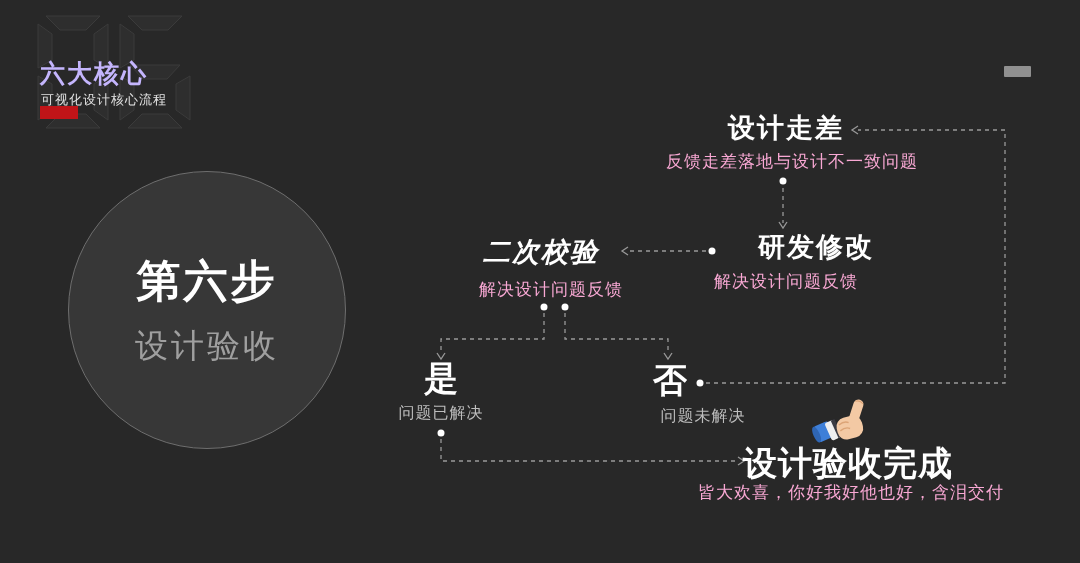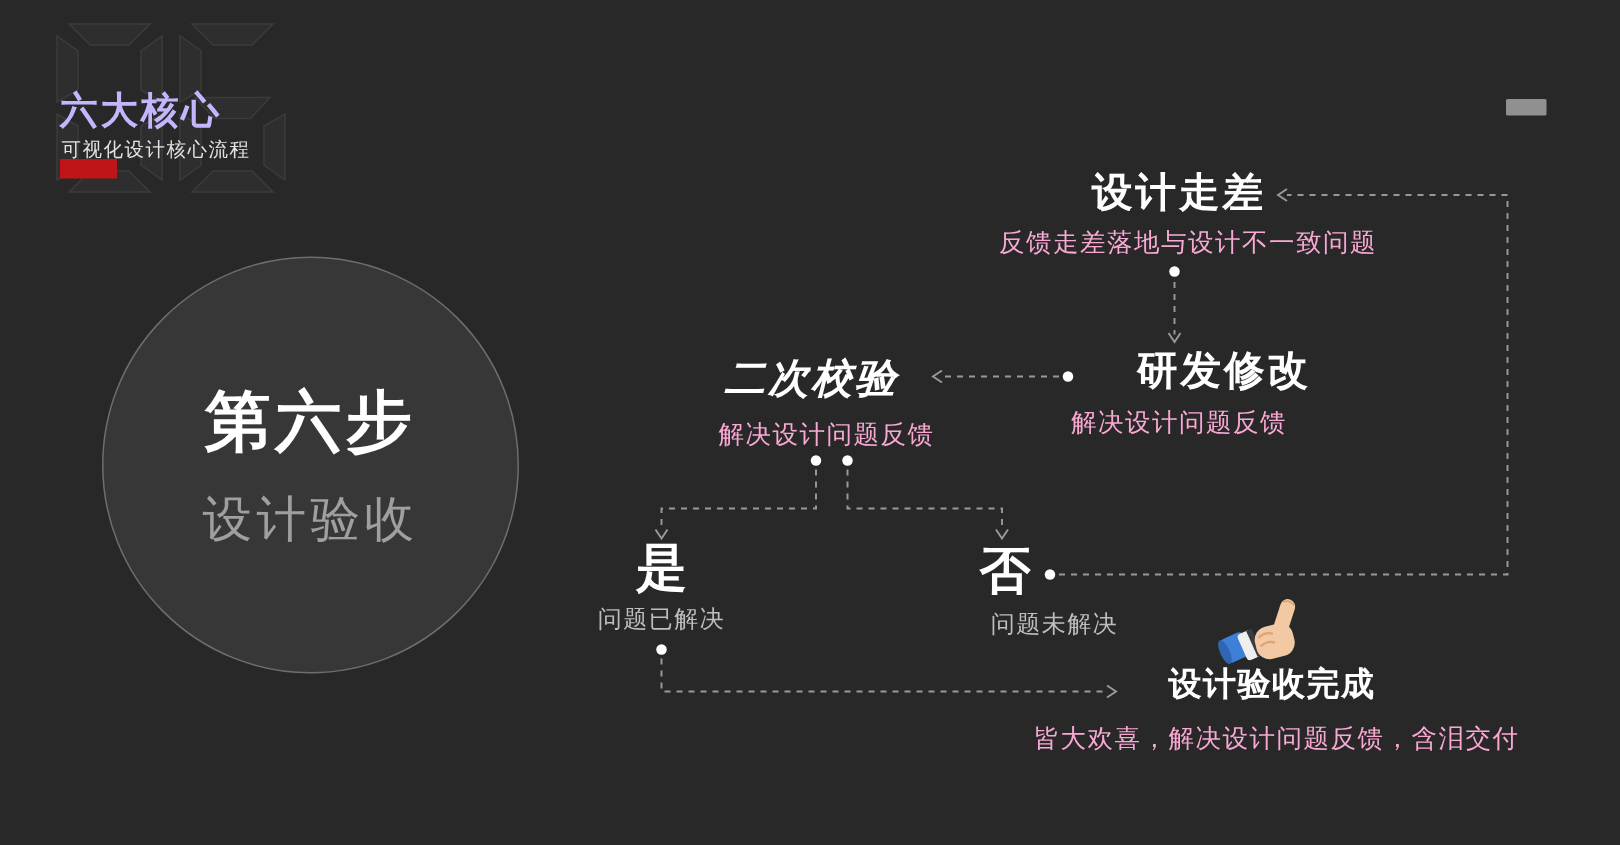--- a/index.html
+++ b/index.html
@@ -43,21 +43,21 @@
     gap: 13px;
   }
   .step-circle .step-title { font-size: 44px; font-weight: bold; color: #ffffff; letter-spacing: 3px; }
   .step-circle .step-subtitle { font-size: 33px; color: #9f9f9f; letter-spacing: 3px; }
 
   
   .node-title { font-weight: bold; color: #ffffff; }
   .node-sub { color: #f9a8d4; }
   .t27 { font-size: 27px; letter-spacing: 2px; }
   .t34 { font-size: 34px; }
-  .t28 { font-size: 22px; letter-spacing: 1px; }
+  .t28 { font-size: 34px; letter-spacing: 1px; }
   .s17 { font-size: 17px; letter-spacing: 1px; }
   .s16 { font-size: 16px; letter-spacing: 1px; color: #bdbdbd; }
 
   .pos-dev-title   { left: 786px; top: 110px; }
   .pos-dev-sub     { left: 792px; top: 150px; }
   .pos-fix-title   { left: 816px; top: 229px; }
   .pos-fix-sub     { left: 786px; top: 270px; }
   .pos-chk-title   { left: 541px; top: 234px; font-style: italic; }
   .pos-chk-sub     { left: 551px; top: 278px; }
   .pos-yes-title   { left: 441px; top: 356px; }
@@ -149,21 +149,21 @@
 <div class="abs center-x node-title t27 pos-chk-title">二次校验</div>
 <div class="abs center-x node-sub  s17 pos-chk-sub">解决设计问题反馈</div>
 
 <div class="abs center-x node-title t34 pos-yes-title">是</div>
 <div class="abs center-x node-sub  s16 pos-yes-sub">问题已解决</div>
 
 <div class="abs center-x node-title t34 pos-no-title">否</div>
 <div class="abs center-x node-sub  s16 pos-no-sub">问题未解决</div>
 
 <div class="abs center-x node-title t28 pos-done-title">设计验收完成</div>
-<div class="abs center-x node-sub  s17 pos-done-sub">皆大欢喜，解决设计问题反馈，含泪交付</div>
+<div class="abs center-x node-sub  s17 pos-done-sub">皆大欢喜，你好我好他也好，含泪交付</div>
 
 <svg class="abs thumb" width="64" height="48" viewBox="0 0 64 48">
 
   <g transform="rotate(-24 16 34)">
     <rect x="4" y="26" width="18" height="17" rx="4" fill="#3e7fd8"></rect>
     <ellipse cx="5.5" cy="34.5" rx="3.2" ry="8.5" fill="#2f66b4"></ellipse>
   </g>
 
   <g transform="rotate(-24 24 32)">
     <rect x="17" y="24" width="10" height="19" rx="2.5" fill="#efefef"></rect>

